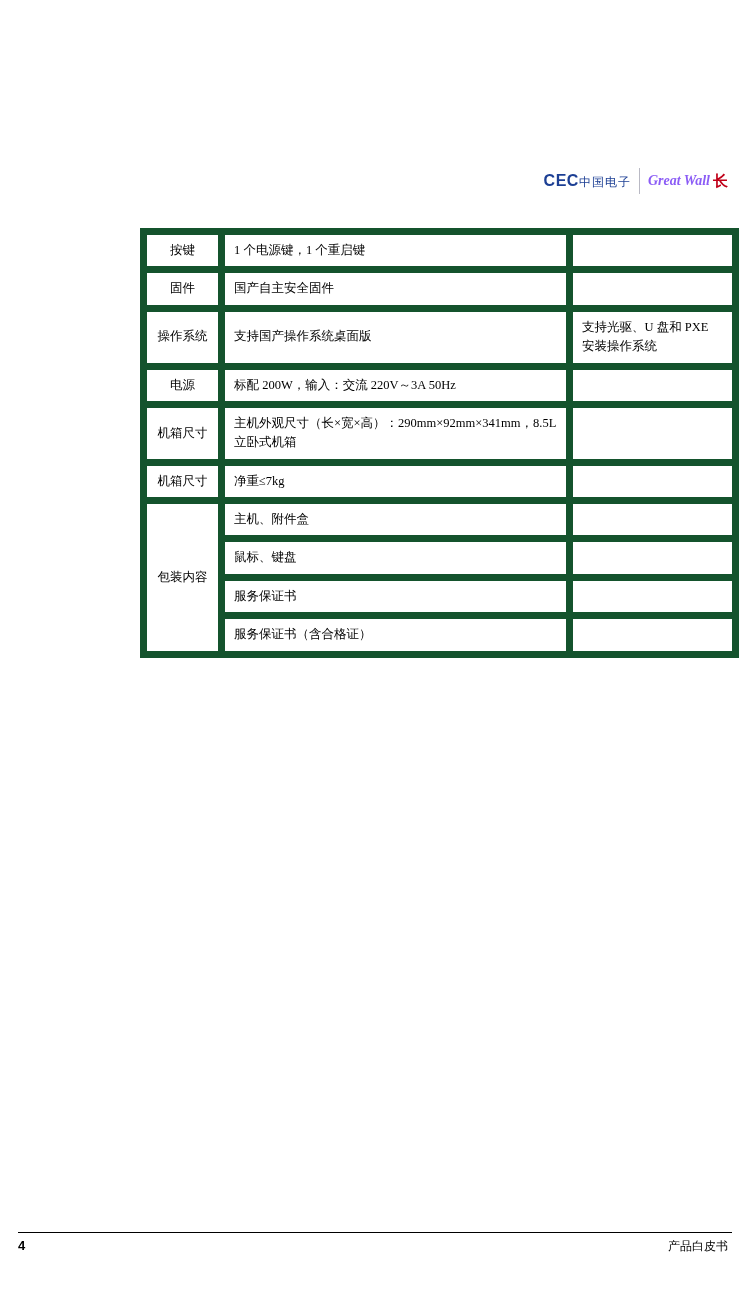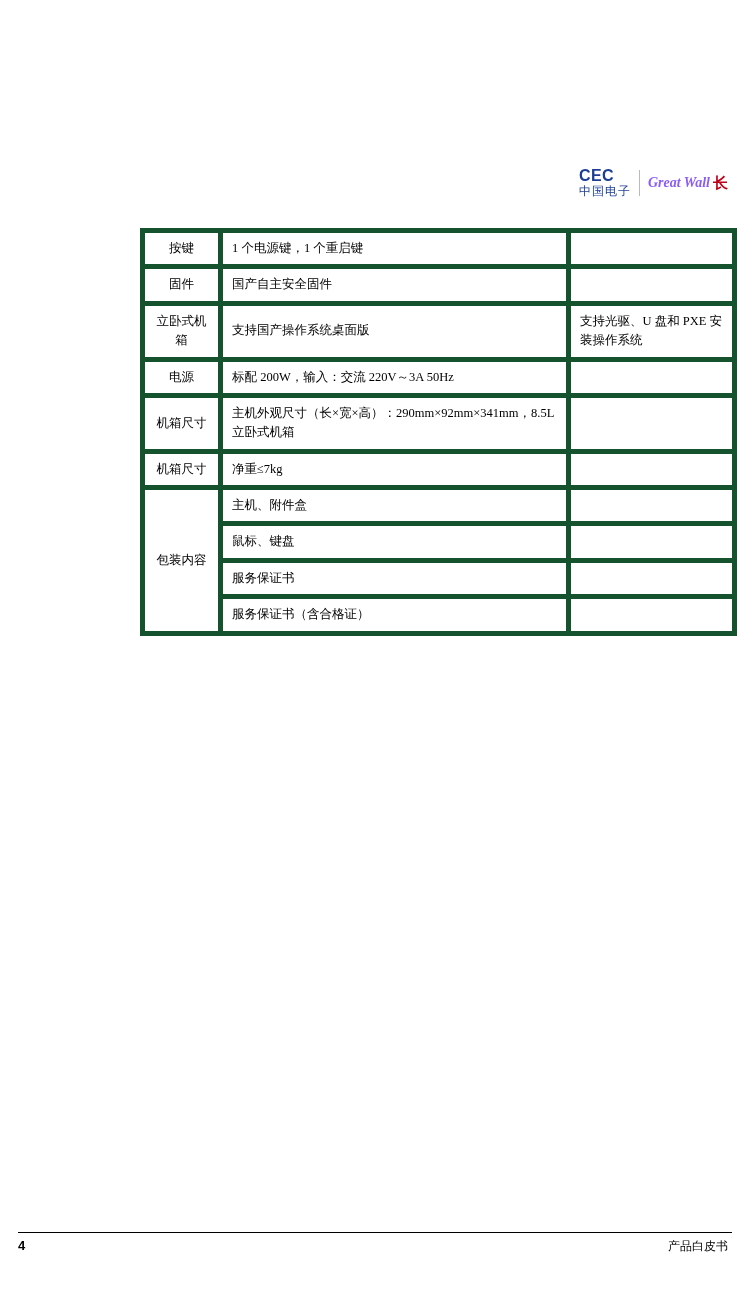--- a/index.html
+++ b/index.html
@@ -20,22 +20,21 @@
   .logo-block {
     position: absolute;
     top: 168px;
     right: 22px;
     display: flex;
     align-items: center;
     gap: 8px;
   }
   .logo-cec {
     display: flex;
-    flex-direction: column;
-    align-items: flex-start;
+    align-items: flex-end;
     line-height: 1;
   }
   .logo-cec-main {
     font-family: "Liberation Sans", sans-serif;
     font-weight: bold;
     font-size: 16px;
     letter-spacing: 0.5px;
     color: #1c3f94;
   }
   .logo-cec-sub {
@@ -73,21 +72,21 @@
   
   .spec-table {
     position: absolute;
     left: 140px;
     top: 228px;
     width: 592px;
     border-collapse: collapse;
     table-layout: fixed;
   }
   .spec-table td {
-    border: 5px solid #14532d;
+    border: 7px solid #14532d;
     padding: 6px 9px;
     font-size: 12.5px;
     line-height: 1.55;
     vertical-align: middle;
     font-family: "Liberation Serif", "DejaVu Serif", serif;
   }
   .col-label { width: 78px; }
   .col-value { width: 348px; }
   .col-note  { width: 166px; }
 
@@ -147,21 +146,21 @@
       <td class="cell-center col-label">按键</td>
       <td class="cell-label col-value">1 个电源键，1 个重启键</td>
       <td class="cell-note col-note"></td>
     </tr>
     <tr>
       <td class="cell-center">固件</td>
       <td class="cell-label">国产自主安全固件</td>
       <td class="cell-note"></td>
     </tr>
     <tr class="row-tall">
-      <td class="cell-center">立卧式机箱</td>
+      <td class="cell-center">操作系统</td>
       <td class="cell-label">支持国产操作系统桌面版</td>
       <td class="cell-note">支持光驱、U 盘和 PXE 安装操作系统</td>
     </tr>
     <tr>
       <td class="cell-center">电源</td>
       <td class="cell-label">标配 200W，输入：交流 220V～3A 50Hz</td>
       <td class="cell-note"></td>
     </tr>
     <tr class="row-tall">
       <td class="cell-center">机箱尺寸</td>

